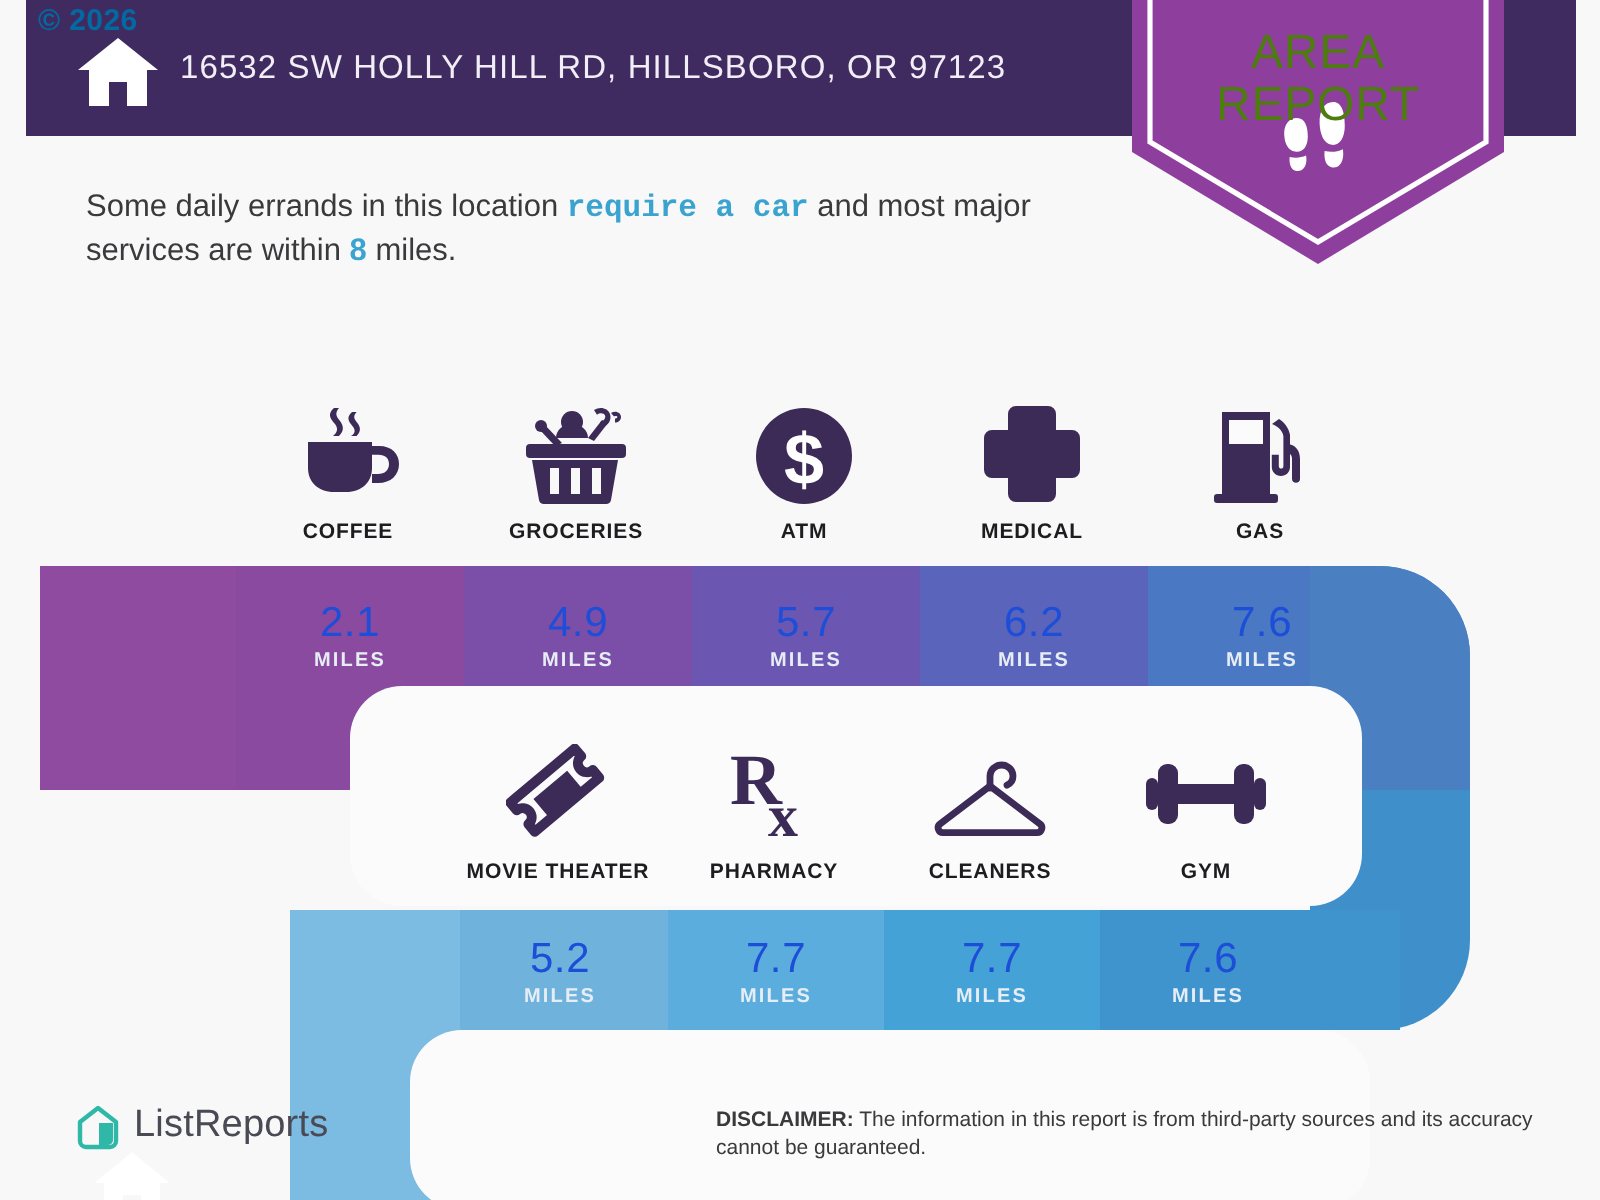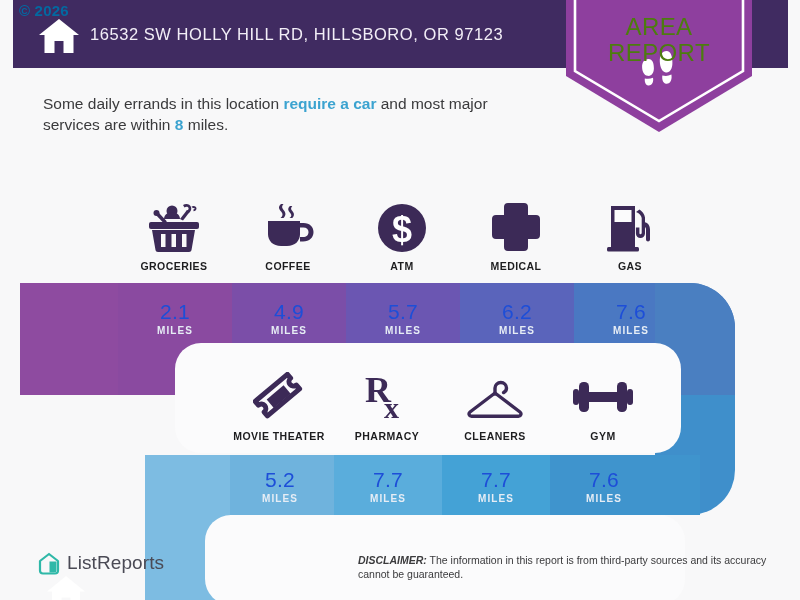--- a/index.html
+++ b/index.html
@@ -16,21 +16,21 @@
   .copyright{position:absolute;left:19px;top:2px;font-size:15px;font-weight:bold;color:#0369a1;letter-spacing:.2px;}
   .hdr-home{position:absolute;left:38px;top:18px;width:42px;height:36px;}
   .hdr-addr{position:absolute;left:90px;top:25px;font-size:16.5px;color:#f2eef7;letter-spacing:.55px;white-space:nowrap;}
 
   
   .badge{position:absolute;left:566px;top:-24px;width:186px;height:156px;}
   .badge .b-txt{position:absolute;left:0;top:38px;width:186px;text-align:center;color:#4d7c0f;font-size:24px;font-weight:400;line-height:26px;letter-spacing:.4px;}
 
   
   .intro{position:absolute;left:43px;top:93px;width:505px;font-size:15.5px;line-height:21px;color:#3a3a3c;}
-  .intro b.hl{color:#3ba3d0;font-weight:bold;}
+  .intro b.hl{color:#3ba3d0;font-weight:bold;font-family:Liberation Mono, monospace;}
   .intro b.num{color:#3ba3d0;font-weight:bold;}
 
   
   .ribbon{position:absolute;left:0;top:275px;width:800px;height:325px;}
 
   
   .icons{position:absolute;display:flex;}
   .icons .ic{display:flex;flex-direction:column;align-items:center;justify-content:flex-end;}
   .icons .glyph{height:52px;display:flex;align-items:flex-end;justify-content:center;}
   .icons .cap{margin-top:8px;font-size:10.5px;font-weight:bold;color:#1d1d1f;letter-spacing:.45px;white-space:nowrap;}
@@ -51,21 +51,21 @@
   #nums-bot{left:226px;top:455px;width:432px;height:62px;}
   #nums-bot .cell{width:108px;}
 
   
   .ribbon-home{position:absolute;left:46px;top:300px;width:40px;height:35px;}
 
   
   .logo{position:absolute;left:38px;top:552px;display:flex;gap:7px;}
   .logo .ltxt{font-size:19px;color:#4a4a55;letter-spacing:.1px;}
   .disc{position:absolute;left:358px;top:553px;width:420px;font-size:10.5px;line-height:14px;color:#3a3a3c;}
-  .disc b{font-weight:bold;font-style:italic;}
+  .disc b{font-weight:bold;}
 </style>
 </head>
 <body>
 
 <div id="stage">
 
   <div class="hdr-bar"></div>
   <div class="copyright">© 2026</div>
 
   <svg class="hdr-home" viewBox="0 0 42 36">
@@ -146,51 +146,51 @@
       <path d="M20 1 L39 16.5 L34 16.5 L34 34 L24.5 34 L24.5 22.5 L15.5 22.5 L15.5 34 L6 34 L6 16.5 L1 16.5 Z" fill="#ffffff"></path>
     </svg>
   </div>
 
   <div class="icons" id="icons-top">
 
     <div class="ic">
       <div class="glyph">
         <svg width="54" height="50" viewBox="0 0 54 50">
           <g fill="#3c2a57">
+            <path d="M20 2 c-4 3.5 -1 6 0.5 8 c1.5 2 1.5 4 -1 6 l3 0 c3 -3 2 -5.5 0.5 -7.5 c-1.5 -2 -3 -3.5 -0.5 -6.5 z"></path>
+            <path d="M29 4 c-3.5 3 -1 5.5 0.4 7.2 c1.4 1.8 1.3 3.4 -0.9 4.8 l2.8 0 c2.6 -2.6 1.7 -4.8 0.4 -6.5 c-1.3 -1.8 -2.6 -3 -0.4 -5.5 z"></path>
+            <path d="M7 19 h32 v13 c0 7 -5 12 -13 12 h-6 c-8 0 -13 -5 -13 -12 z"></path>
+            <path d="M39 21 h3.5 c6.5 0 10 4 10 9 c0 5.5 -4 9.5 -10.5 9.5 h-3 v-4.5 h3 c3.5 0 5.5 -2 5.5 -5 c0 -2.8 -1.8 -4.6 -5.3 -4.6 h-3.2 z"></path>
+          </g>
+        </svg>
+      </div>
+      <div class="cap">COFFEE</div>
+    </div>
+
+    <div class="ic">
+      <div class="glyph">
+        <svg width="54" height="50" viewBox="0 0 54 50">
+          <g fill="#3c2a57">
             <ellipse cx="25" cy="9" rx="5.5" ry="5.5"></ellipse>
             <path d="M17 17 c0 -4 3.6 -7 8 -7 s8 3 8 7 z"></path>
             <path d="M36 3 c3 -2 7 -1 8 2 c1 3 -1 6 -4 6.5 l-1 -2.5 c2 -0.4 3 -2 2.5 -3.2 c-0.5 -1.2 -2.4 -1.6 -4 -0.4 z"></path>
             <path d="M40 8 l3 1.5 l-7 9 l-3 -1.5 z"></path>
             <path d="M44.5 4.5 c2.5 -1.5 5 0 5 2 c0 1.6 -1.4 2.8 -3 2.8 l0 -2 c0.7 0 1.2 -0.4 1.2 -0.8 c0 -0.5 -0.8 -0.8 -1.7 -0.3 z"></path>
             <path d="M8 12 l3.5 -1.5 l8.5 9 l-3.5 1.5 z"></path>
             <circle cx="9.5" cy="11" r="3"></circle>
             <rect x="2" y="20" width="50" height="7" rx="2"></rect>
             <path d="M5 28 l3.5 20 c0.2 1.2 1.2 2 2.4 2 h31.2 c1.2 0 2.2 -0.8 2.4 -2 l3.5 -20 z M14 32 h4.5 v13 h-4.5 z M24.5 32 h4.5 v13 h-4.5 z M35 32 h4.5 v13 h-4.5 z"></path>
           </g>
         </svg>
       </div>
       <div class="cap">GROCERIES</div>
     </div>
 
     <div class="ic">
       <div class="glyph">
-        <svg width="54" height="50" viewBox="0 0 54 50">
-          <g fill="#3c2a57">
-            <path d="M20 2 c-4 3.5 -1 6 0.5 8 c1.5 2 1.5 4 -1 6 l3 0 c3 -3 2 -5.5 0.5 -7.5 c-1.5 -2 -3 -3.5 -0.5 -6.5 z"></path>
-            <path d="M29 4 c-3.5 3 -1 5.5 0.4 7.2 c1.4 1.8 1.3 3.4 -0.9 4.8 l2.8 0 c2.6 -2.6 1.7 -4.8 0.4 -6.5 c-1.3 -1.8 -2.6 -3 -0.4 -5.5 z"></path>
-            <path d="M7 19 h32 v13 c0 7 -5 12 -13 12 h-6 c-8 0 -13 -5 -13 -12 z"></path>
-            <path d="M39 21 h3.5 c6.5 0 10 4 10 9 c0 5.5 -4 9.5 -10.5 9.5 h-3 v-4.5 h3 c3.5 0 5.5 -2 5.5 -5 c0 -2.8 -1.8 -4.6 -5.3 -4.6 h-3.2 z"></path>
-          </g>
-        </svg>
-      </div>
-      <div class="cap">COFFEE</div>
-    </div>
-
-    <div class="ic">
-      <div class="glyph">
         <svg width="52" height="50" viewBox="0 0 52 50">
           <circle cx="26" cy="26" r="24" fill="#3c2a57"></circle>
           <text x="26" y="40" font-family="Liberation Sans, sans-serif" font-size="36" font-weight="bold" fill="#ffffff" text-anchor="middle">$</text>
         </svg>
       </div>
       <div class="cap">ATM</div>
     </div>
 
     <div class="ic">
       <div class="glyph">

